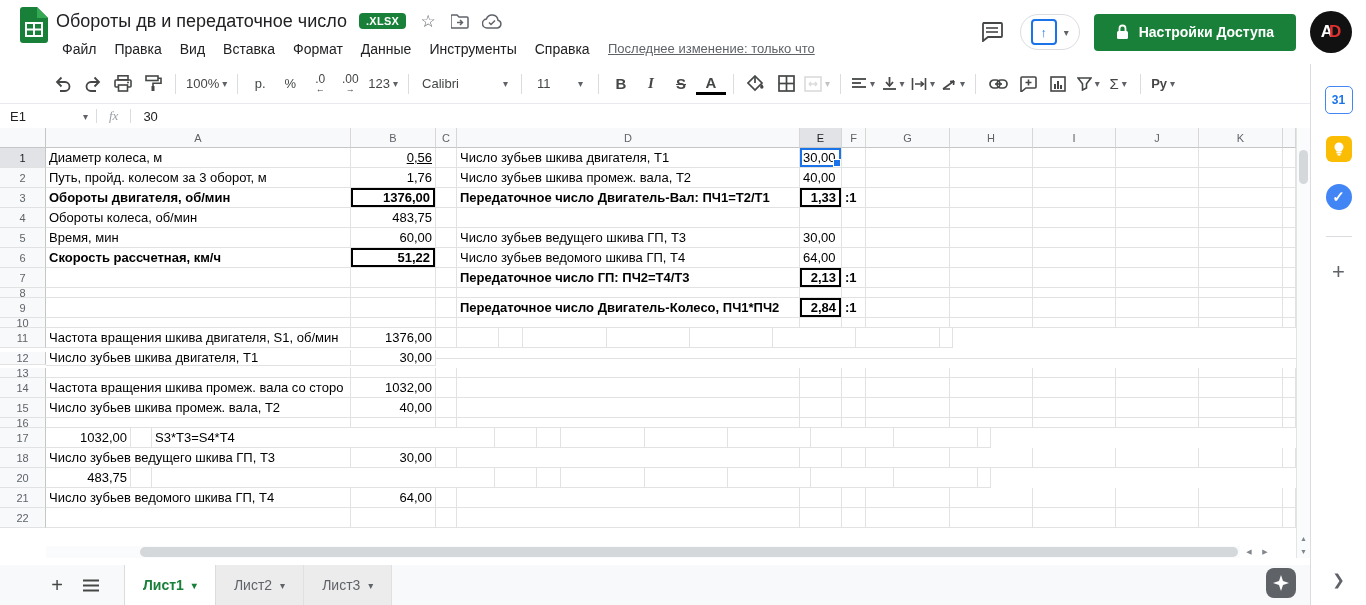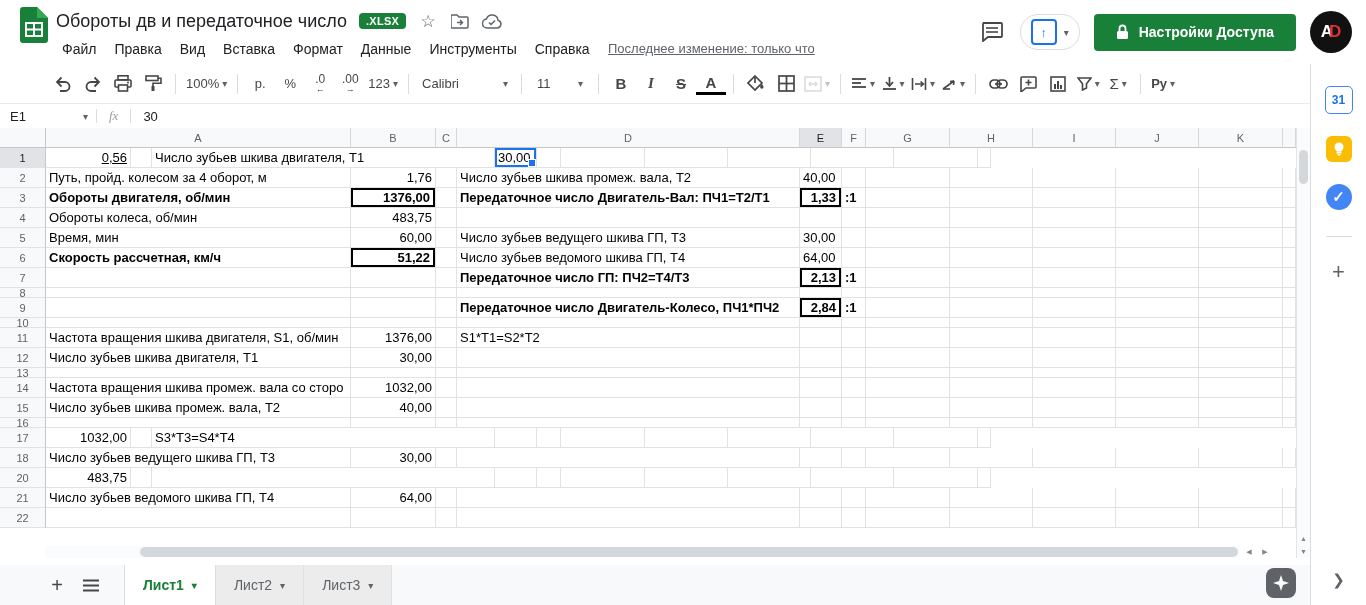--- a/index.html
+++ b/index.html
@@ -365,35 +365,36 @@
       <div class="col-h" style="width: 84px;">G</div>
       <div class="col-h" style="width: 83px;">H</div>
       <div class="col-h" style="width: 83px;">I</div>
       <div class="col-h" style="width: 83px;">J</div>
       <div class="col-h" style="width: 84px;">K</div>
       <div class="col-h" style="width: 13px;"></div>
     </div>
   <div id="grid-body">
       <div class="grid-row" style="height: 20px;">
         <div class="row-h sel-h">1</div>
+        <div class="cell" style="width: 305px;">Диаметр колеса, м</div>
         <div class="cell right" style="width: 85px; text-decoration: underline;">0,56</div>
         <div class="cell" style="width: 21px;"></div>
         <div class="cell" style="width: 343px;">Число зубьев шкива двигателя, Т1</div>
         <div class="cell selcell" style="width: 42px;">30,00</div>
         <div class="cell" style="width: 24px;"></div>
         <div class="cell" style="width: 84px;"></div>
         <div class="cell" style="width: 83px;"></div>
         <div class="cell" style="width: 83px;"></div>
         <div class="cell" style="width: 83px;"></div>
         <div class="cell" style="width: 84px;"></div>
         <div class="cell" style="width: 13px;"></div>
       </div>
       <div class="grid-row" style="height: 20px;">
         <div class="row-h">2</div>
-        <div class="cell" style="width: 305px;">Путь, пройд. колесом за 4 оборот, м</div>
+        <div class="cell" style="width: 305px;">Путь, пройд. колесом за 3 оборот, м</div>
         <div class="cell right" style="width: 85px;">1,76</div>
         <div class="cell" style="width: 21px;"></div>
         <div class="cell" style="width: 343px;">Число зубьев шкива промеж. вала, Т2</div>
         <div class="cell" style="width: 42px;">40,00</div>
         <div class="cell" style="width: 24px;"></div>
         <div class="cell" style="width: 84px;"></div>
         <div class="cell" style="width: 83px;"></div>
         <div class="cell" style="width: 83px;"></div>
         <div class="cell" style="width: 83px;"></div>
         <div class="cell" style="width: 84px;"></div>
@@ -527,31 +528,30 @@
         <div class="cell" style="width: 83px;"></div>
         <div class="cell" style="width: 83px;"></div>
         <div class="cell" style="width: 84px;"></div>
         <div class="cell" style="width: 13px;"></div>
       </div>
       <div class="grid-row" style="height: 20px;">
         <div class="row-h">11</div>
         <div class="cell" style="width: 305px;">Частота вращения шкива двигателя, S1, об/мин</div>
         <div class="cell right" style="width: 85px;">1376,00</div>
         <div class="cell" style="width: 21px;"></div>
-        <div class="cell" style="width: 343px;">S1*T1=S2*T2</div>
-        <div class="cell" style="width: 42px;"></div>
-        <div class="cell" style="width: 24px;"></div>
-        <div class="cell" style="width: 84px;"></div>
-        <div class="cell" style="width: 83px;"></div>
-        <div class="cell" style="width: 83px;"></div>
-        <div class="cell" style="width: 83px;"></div>
-        <div class="cell" style="width: 84px;"></div>
-        <div class="cell" style="width: 13px;"></div>
-      </div>
-      <div class="grid-row" style="height: 20px;">
+        <div class="cell" style="width: 42px;"></div>
+        <div class="cell" style="width: 24px;"></div>
+        <div class="cell" style="width: 84px;"></div>
+        <div class="cell" style="width: 83px;"></div>
+        <div class="cell" style="width: 83px;"></div>
+        <div class="cell" style="width: 83px;"></div>
+        <div class="cell" style="width: 84px;"></div>
+        <div class="cell" style="width: 13px;"></div>
+      </div>
+      <div class="grid-row" style="height: 20px; align-items: center;">
         <div class="row-h">12</div>
         <div class="cell" style="width: 305px;">Число зубьев шкива двигателя, Т1</div>
         <div class="cell right" style="width: 85px;">30,00</div>
         <div class="cell" style="width: 21px;"></div>
         <div class="cell" style="width: 343px;"></div>
         <div class="cell" style="width: 42px;"></div>
         <div class="cell" style="width: 24px;"></div>
         <div class="cell" style="width: 84px;"></div>
         <div class="cell" style="width: 83px;"></div>
         <div class="cell" style="width: 83px;"></div>

